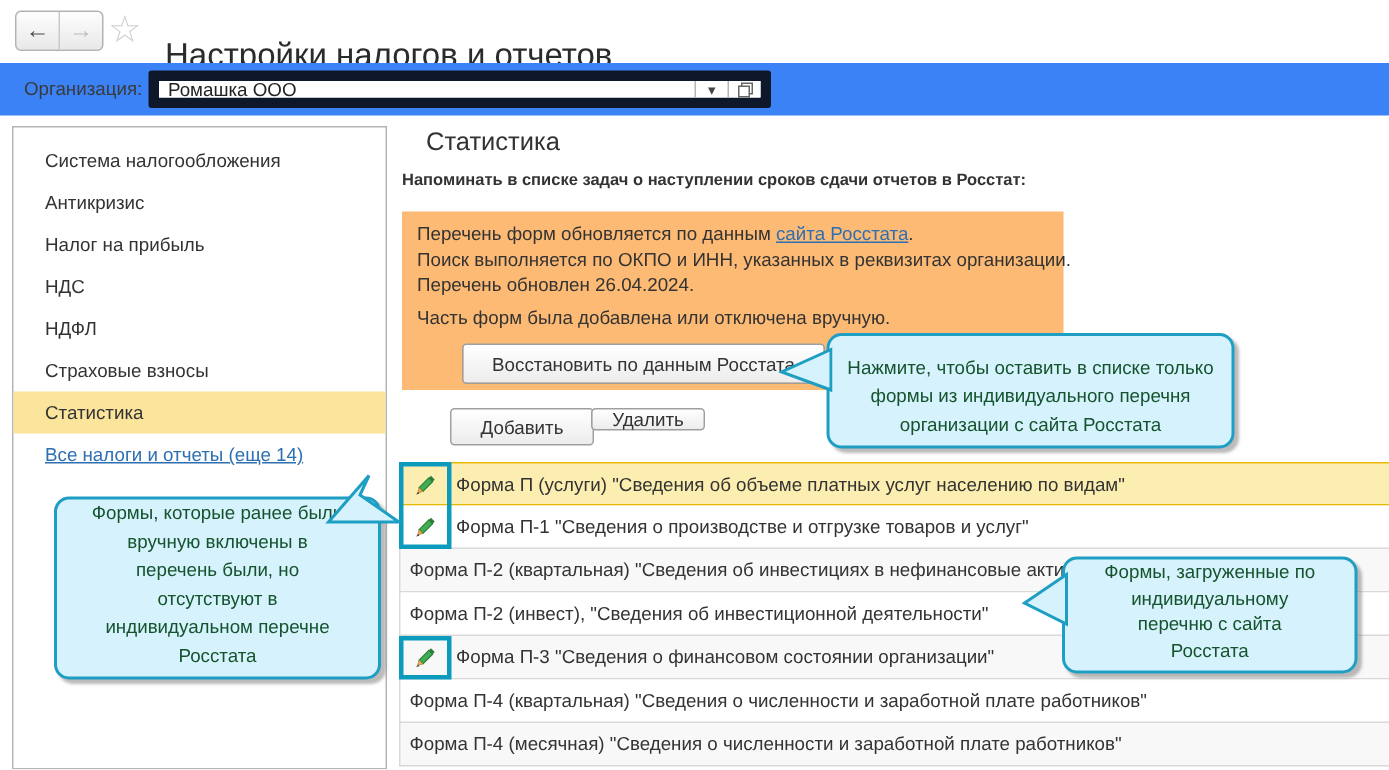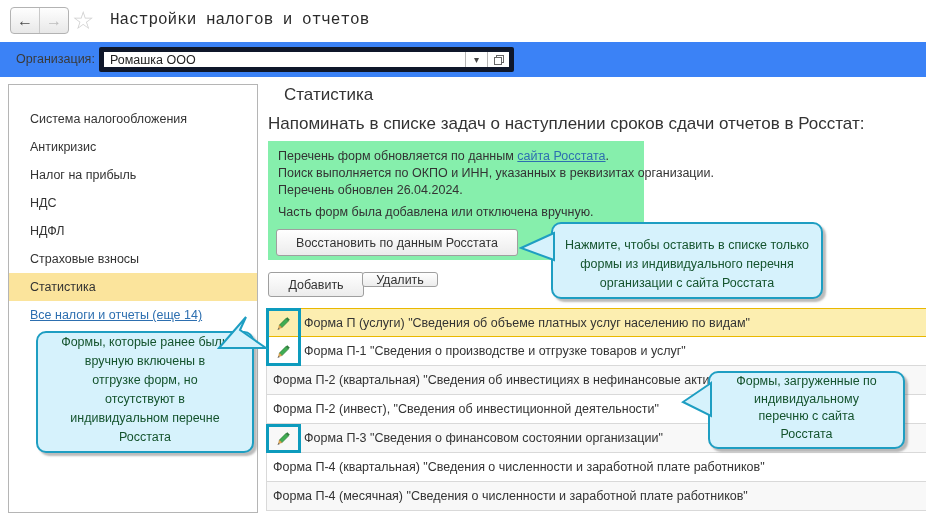--- a/index.html
+++ b/index.html
@@ -6,53 +6,53 @@
   .page{position:relative;width:926px;height:513px;background:#ffffff;overflow:hidden;
         font-family:"Liberation Sans",sans-serif;color:#333;}
 
   
   .nav-group{position:absolute;left:10px;top:7px;display:flex;border:1px solid #b3b3b3;
              border-radius:4px;overflow:hidden;background:linear-gradient(#fefefe,#e8e8e8);}
   .nav-btn{width:28px;height:25px;display:flex;align-items:center;justify-content:center;
            font-size:16px;color:#4a4a4a;cursor:pointer;}
   .nav-btn.fwd{border-left:1px solid #c9c9c9;color:#bcbcbc;}
   .star{position:absolute;left:72px;top:6px;font-size:25px;color:#cfcfcf;cursor:pointer;line-height:28px;}
-  .page-title{position:absolute;left:110px;top:11px;font-size:16px;color:#2b2b2b;font-family:Liberation Mono, monospace;}
+  .page-title{position:absolute;left:110px;top:24px;font-size:22px;color:#2b2b2b;}
 
   
   .org-bar{position:absolute;left:0;top:42px;width:926px;height:35px;background:#3b82f6;}
   .org-label{position:absolute;left:16px;top:10px;font-size:12.5px;color:#3a3a3a;}
   .org-field{position:absolute;left:99px;top:5px;width:415px;height:25px;background:#fff;
-             border:5px solid #0f172a;border-radius:2px;display:flex;box-sizing:border-box;}
+             border:7px solid #0f172a;border-radius:2px;display:flex;box-sizing:border-box;}
   .org-input{flex:1;border:none;outline:none;padding:0 6px;font-family:"Liberation Sans",sans-serif;
              font-size:12.5px;color:#222;background:#fff;min-width:0;}
   .org-btn{width:21px;border-left:1px solid #b5b5b5;display:flex;align-items:center;
            justify-content:center;background:#fff;cursor:pointer;}
   .caret{font-size:10px;color:#444;}
 
   
   .sidebar{position:absolute;left:8px;top:84px;width:250px;height:429px;background:#fff;
-           border:1px solid #b5b5b5;box-sizing:border-box;padding-top:20px;}
+           border:1px solid #b5b5b5;box-sizing:border-box;padding-top:8px;}
   .side-item{height:28px;display:flex;align-items:center;padding-left:21px;font-size:12.5px;
              color:#333;cursor:pointer;}
   .side-item.selected{background:#fbe49c;}
   .side-link{height:28px;display:flex;align-items:center;padding-left:21px;font-size:12.5px;
              color:#2d6fb0;text-decoration:underline;cursor:pointer;}
 
   
   .main-heading{position:absolute;left:284px;top:85px;font-size:17px;color:#333;}
-  .reminder{position:absolute;left:268px;top:114px;font-size:17px;color:#333;}
-
-  .info-box{position:absolute;left:268px;top:141px;width:376px;height:119px;background:#86efac;}
+  .reminder{position:absolute;left:268px;top:114px;font-size:11px;color:#333;font-weight:bold;}
+
+  .info-box{position:absolute;left:268px;top:141px;width:441px;height:119px;background:#fdba74;}
   .info-line{position:absolute;left:10px;font-size:12.5px;color:#333;white-space:nowrap;}
   .info-link{color:#2d6fb0;text-decoration:underline;cursor:pointer;}
 
   .btn{display:flex;align-items:center;justify-content:center;background:linear-gradient(#ffffff,#ececec);
        border:1px solid #9f9f9f;border-radius:3px;font-size:12.5px;color:#333;cursor:pointer;
-       box-sizing:border-box;}
+       box-sizing:border-box;margin-left:32px;}
   .restore-btn{position:absolute;left:8px;top:88px;width:242px;height:27px;}
   .add-btn{position:absolute;left:268px;top:272px;width:96px;height:25px;}
   .del-btn{position:absolute;left:362px;top:272px;width:76px;height:15px;}
 
   
   .trow{position:absolute;left:266px;width:660px;height:29px;box-sizing:border-box;
         border-bottom:1px solid #d9d9d9;border-left:1px solid #d9d9d9;display:flex;
         align-items:center;padding-left:6px;font-size:12.5px;color:#333;background:#fff;
         white-space:nowrap;overflow:hidden;cursor:pointer;}
   .trow.alt{background:#f8f8f8;}
@@ -198,21 +198,21 @@
     <div>формы из индивидуального перечня</div>
     <div>организации с сайта Росстата</div>
   </div>
 
   <svg class="tail" style="left:216px;top:315px;" width="52" height="36">
     <path d="M3,33 L30,2 L24,15 L50,33 Z" fill="#d6f2fc" stroke="#1e9ec2" stroke-width="2"></path>
   </svg>
   <div class="callout c2">
     <div>Формы, которые ранее были</div>
     <div>вручную включены в</div>
-    <div>отгрузке форм, но</div>
+    <div>перечень были, но</div>
     <div>отсутствуют в</div>
     <div>индивидуальном перечне</div>
     <div>Росстата</div>
   </div>
 
   <svg class="tail" style="left:681px;top:380px;" width="32" height="42">
     <polygon points="30,3 2,22 30,36" fill="#d6f2fc" stroke="#1e9ec2" stroke-width="2"></polygon>
   </svg>
   <div class="callout c3">
     <div>Формы, загруженные по</div>

